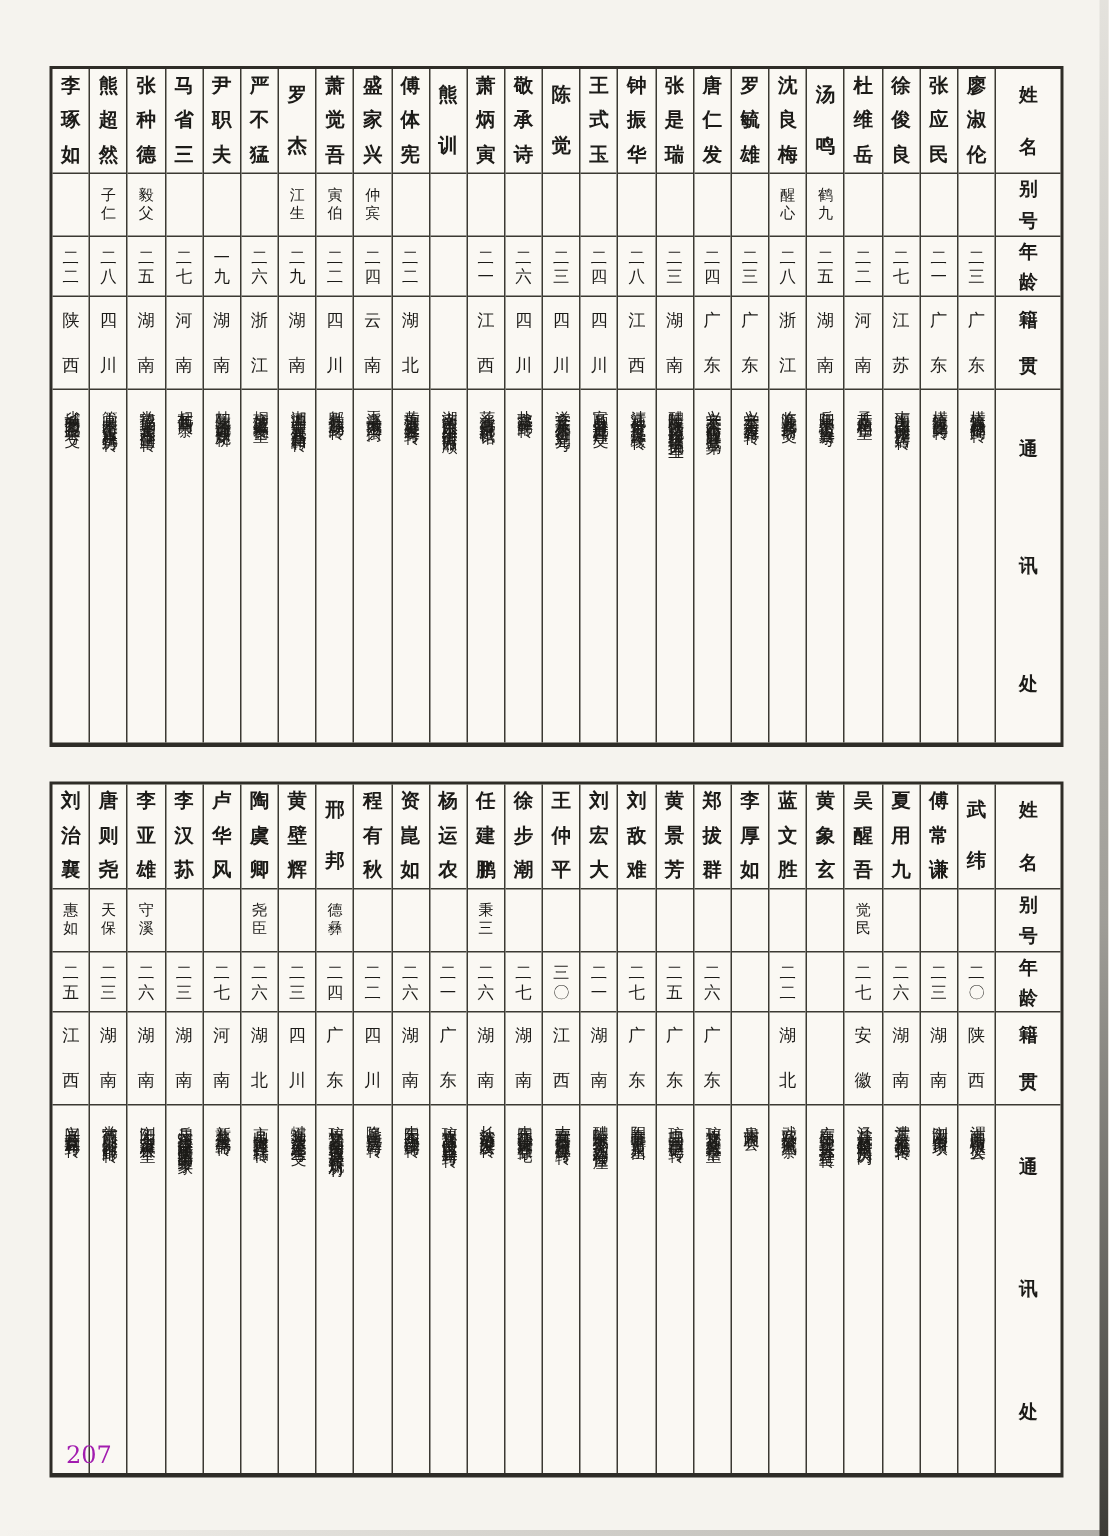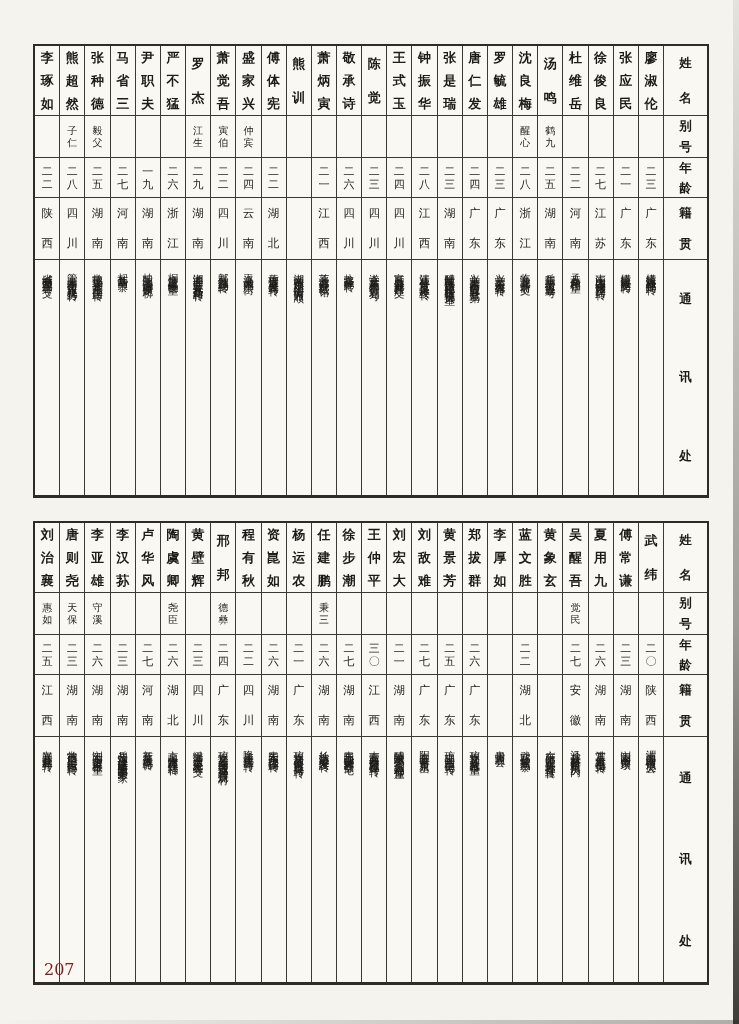--- a/index.html
+++ b/index.html
@@ -53,21 +53,21 @@
   .age .ch{font-size:11px;line-height:13px;}
   .origin .ch{font-size:11.5px;}
   .col.header .ch{font-weight:bold;font-size:12.5px;}
   .vtext{
     writing-mode:vertical-rl;text-orientation:upright;
     font-size:10.5px;letter-spacing:1.6px;line-height:13px;
     height:calc(100% - 10px);margin-top:5px;
   }
   .page-number{
     position:absolute;left:44px;top:960px;
-    font-family:"DejaVu Serif",serif;font-size:16px;color:#7f1d1d;
+    font-family:"DejaVu Serif",serif;font-size:16px;color:#a21caf;
   }
 </style>
 </head>
 <body>
 
 <div class="page">
   <div class="dir-table" id="table-0">
   <div class="col header">
     <div class="cell name">
           <div class="stack sa">

